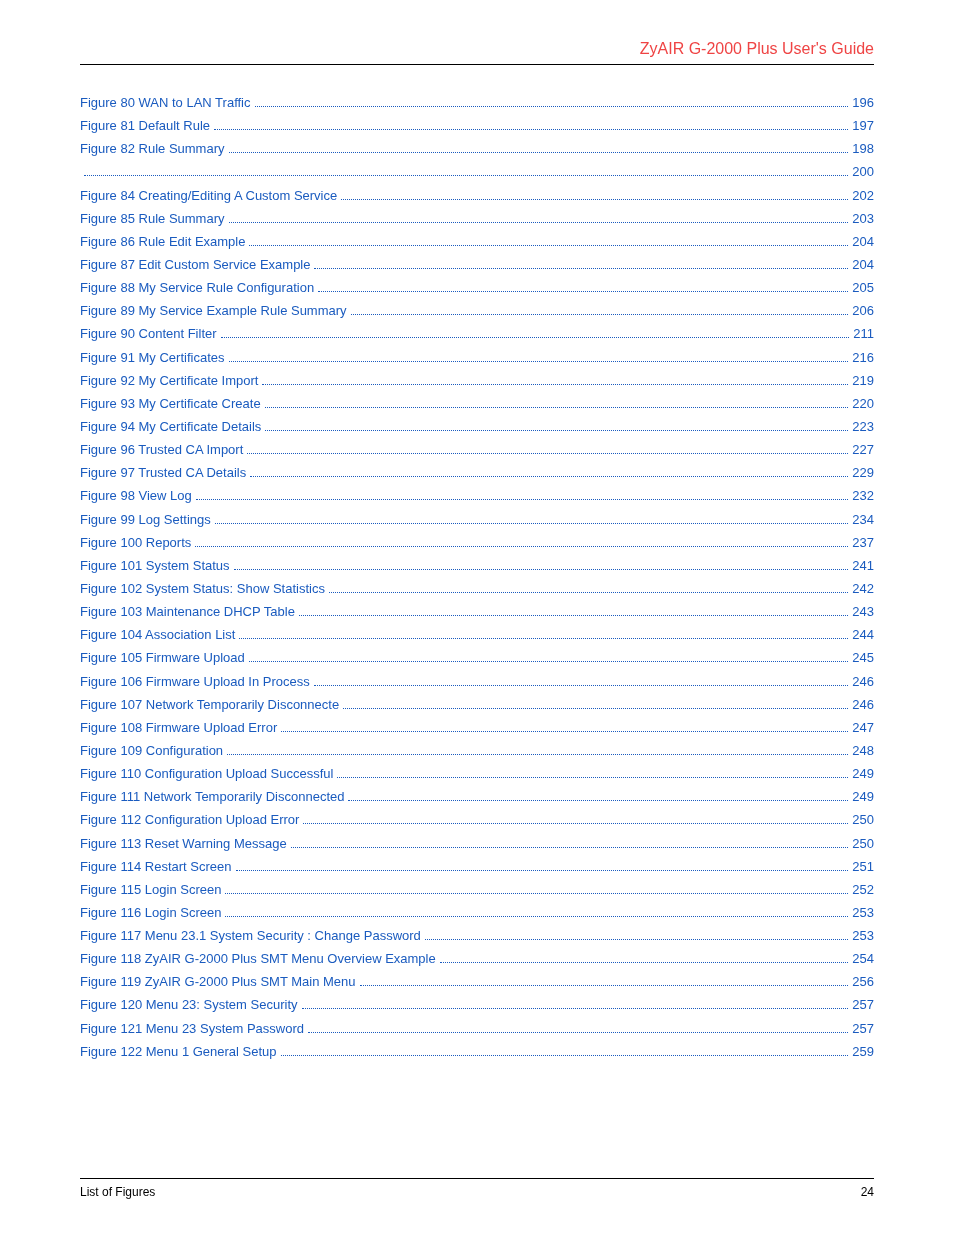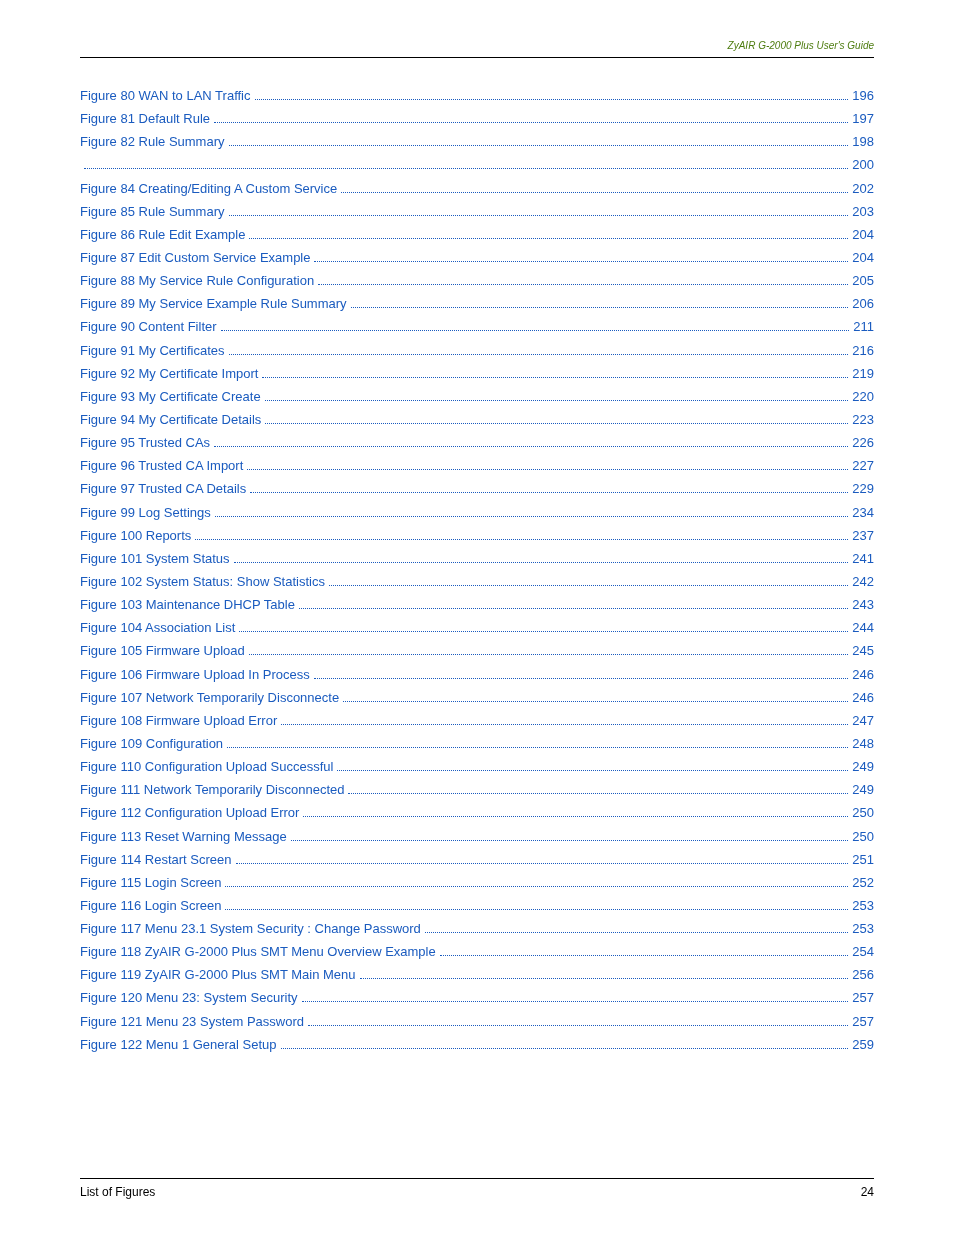--- a/index.html
+++ b/index.html
@@ -19,23 +19,22 @@
       position: relative;
     }
     .header {
       display: flex;
       justify-content: flex-end;
       border-bottom: 1.5px solid #000;
       padding-bottom: 6px;
       margin-bottom: 28px;
     }
     .header-title {
-      font-size: 10px;
-      color: #4d7c0f;
-      font-style: italic;
+      font-size: 16px;
+      color: #ef4444;
     }
     .toc-list {
       list-style: none;
       margin-bottom: 26px;
     }
     .toc-item {
       display: flex;
       align-items: baseline;
       margin-bottom: 3px;
       line-height: 1.55;
@@ -153,33 +152,33 @@
         <a class="toc-link" href="#">Figure 93 My Certificate Create</a>
         <span class="toc-dots"></span>
         <span class="toc-page">220</span>
       </li>
       <li class="toc-item">
         <a class="toc-link" href="#">Figure 94 My Certificate Details</a>
         <span class="toc-dots"></span>
         <span class="toc-page">223</span>
       </li>
       <li class="toc-item">
-        <a class="toc-link" href="#">Figure 95 Trusted CAs</a>
-        <span class="toc-dots"></span>
-        <span class="toc-page">226</span>
-      </li>
-      <li class="toc-item">
         <a class="toc-link" href="#">Figure 96 Trusted CA Import</a>
         <span class="toc-dots"></span>
         <span class="toc-page">227</span>
       </li>
       <li class="toc-item">
         <a class="toc-link" href="#">Figure 97 Trusted CA Details</a>
         <span class="toc-dots"></span>
         <span class="toc-page">229</span>
+      </li>
+      <li class="toc-item">
+        <a class="toc-link" href="#">Figure 98 View Log</a>
+        <span class="toc-dots"></span>
+        <span class="toc-page">232</span>
       </li>
       <li class="toc-item">
         <a class="toc-link" href="#">Figure 99 Log Settings</a>
         <span class="toc-dots"></span>
         <span class="toc-page">234</span>
       </li>
       <li class="toc-item">
         <a class="toc-link" href="#">Figure 100 Reports</a>
         <span class="toc-dots"></span>
         <span class="toc-page">237</span>

